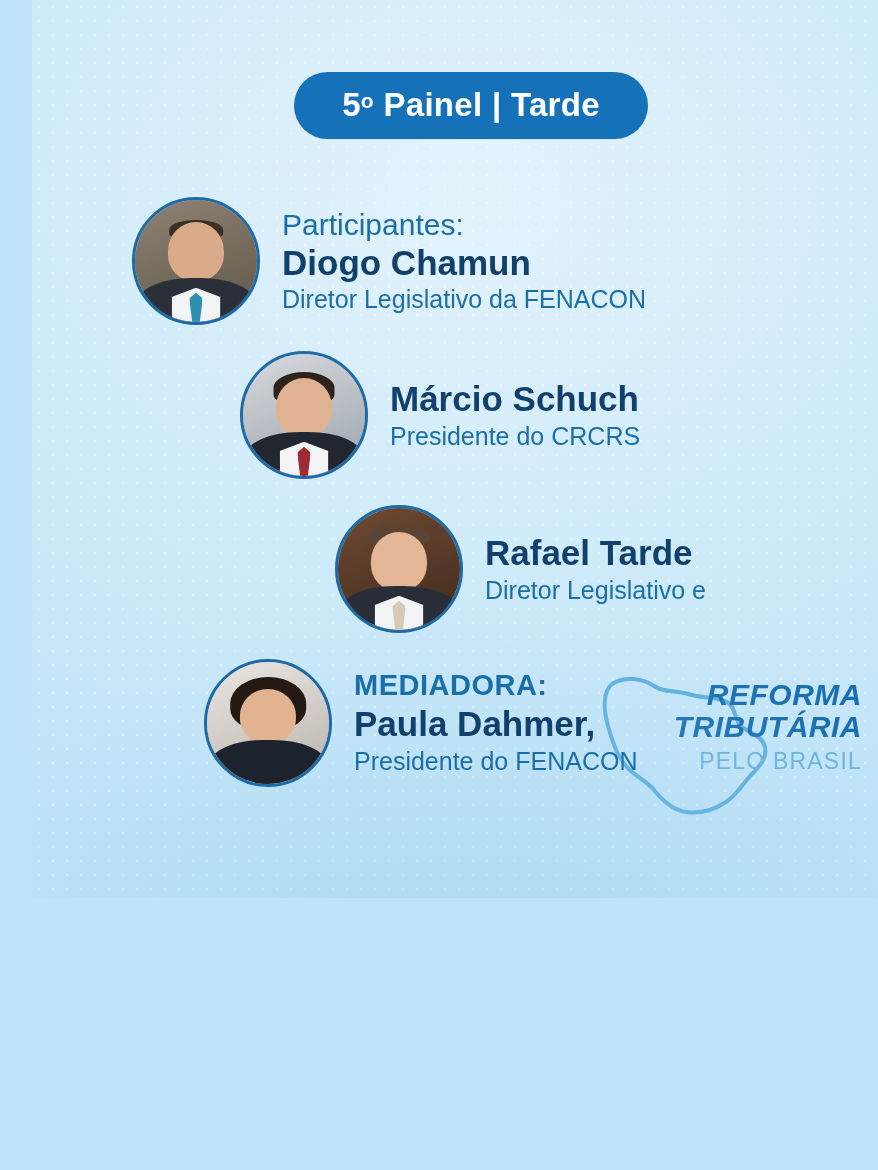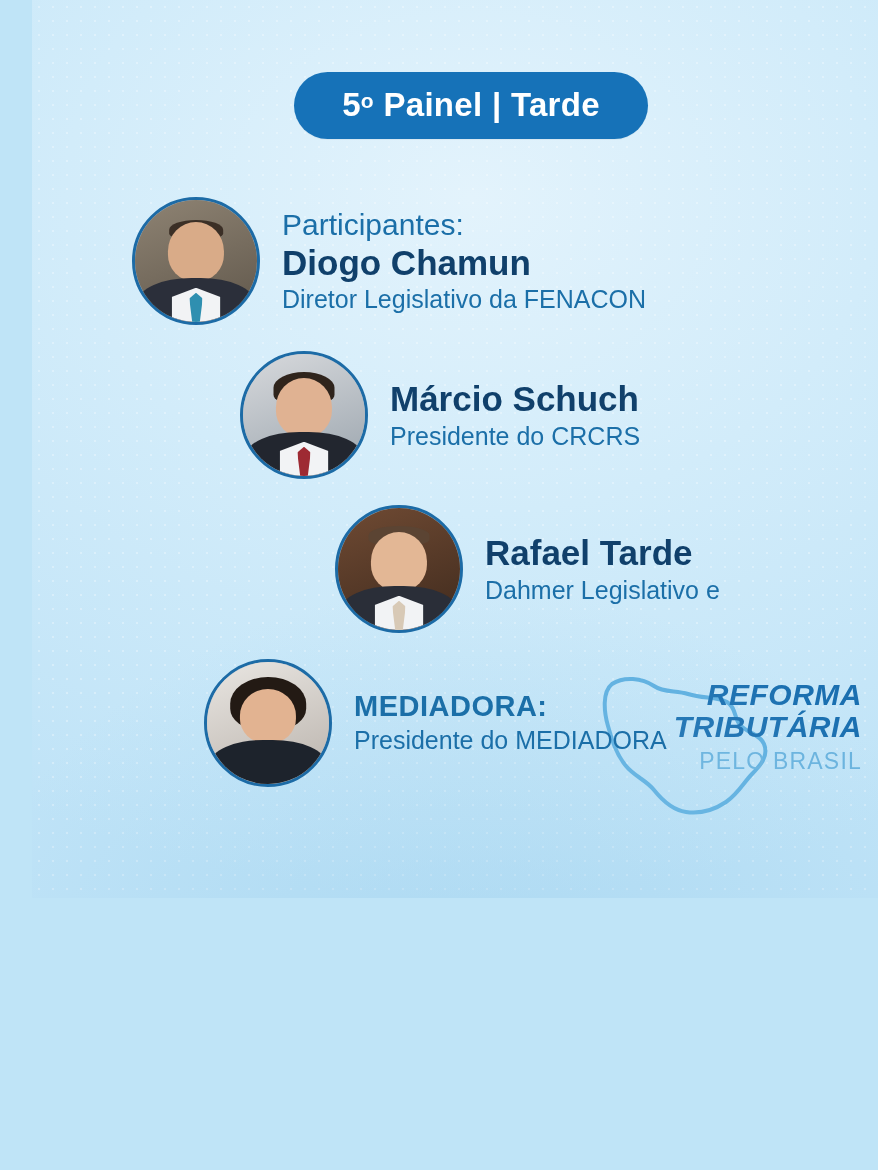--- a/index.html
+++ b/index.html
@@ -309,36 +309,37 @@
             <div class="bg"></div>
             <div class="hair"></div>
             <div class="head"></div>
             <div class="body"></div>
             <div class="shirt"></div>
             <div class="tie"></div>
           </div>
         </div>
         <div class="texts">
           <div class="sp-name">Rafael Tarde</div>
-          <div class="sp-role">Dahmer Legislativo e</div>
+          <div class="sp-role">Diretor Legislativo e</div>
         </div>
       </div>
 
       <div class="speaker row-4">
         <div class="avatar">
           <div class="ph p4">
             <div class="bg"></div>
             <div class="hair"></div>
             <div class="head"></div>
             <div class="body"></div>
           </div>
         </div>
         <div class="texts">
           <div class="eyebrow bold">MEDIADORA:</div>
-          <div class="sp-role">Presidente do MEDIADORA</div>
+          <div class="sp-name">Paula Dahmer,</div>
+          <div class="sp-role">Presidente do FENACON</div>
         </div>
       </div>
 
     </div>
   </div>
 
   <div class="logo">
     <svg width="300" height="170" viewBox="0 0 300 170">
       <path d="M48 22 C60 14, 78 16, 90 24 C100 31, 112 28, 124 32
                C140 37, 152 34, 163 40 C172 45, 170 56, 176 63

